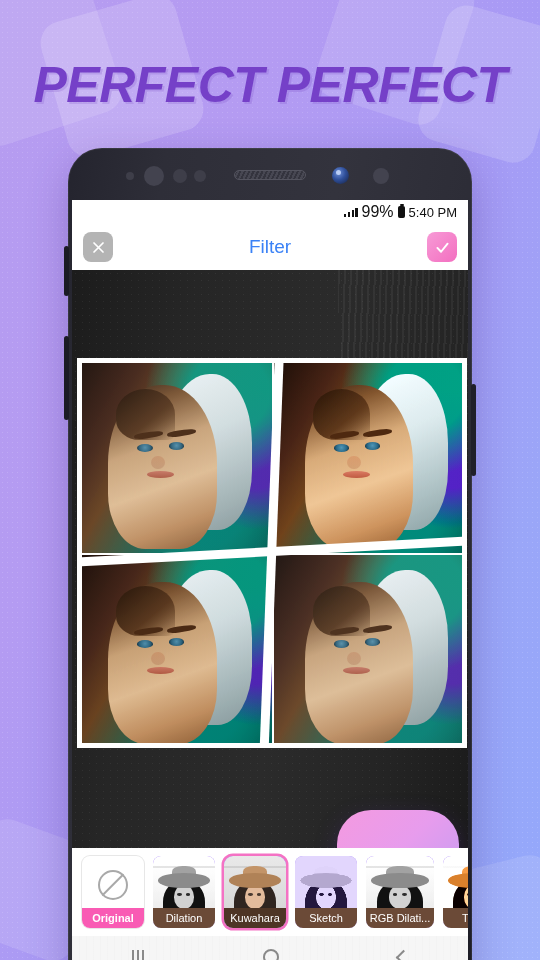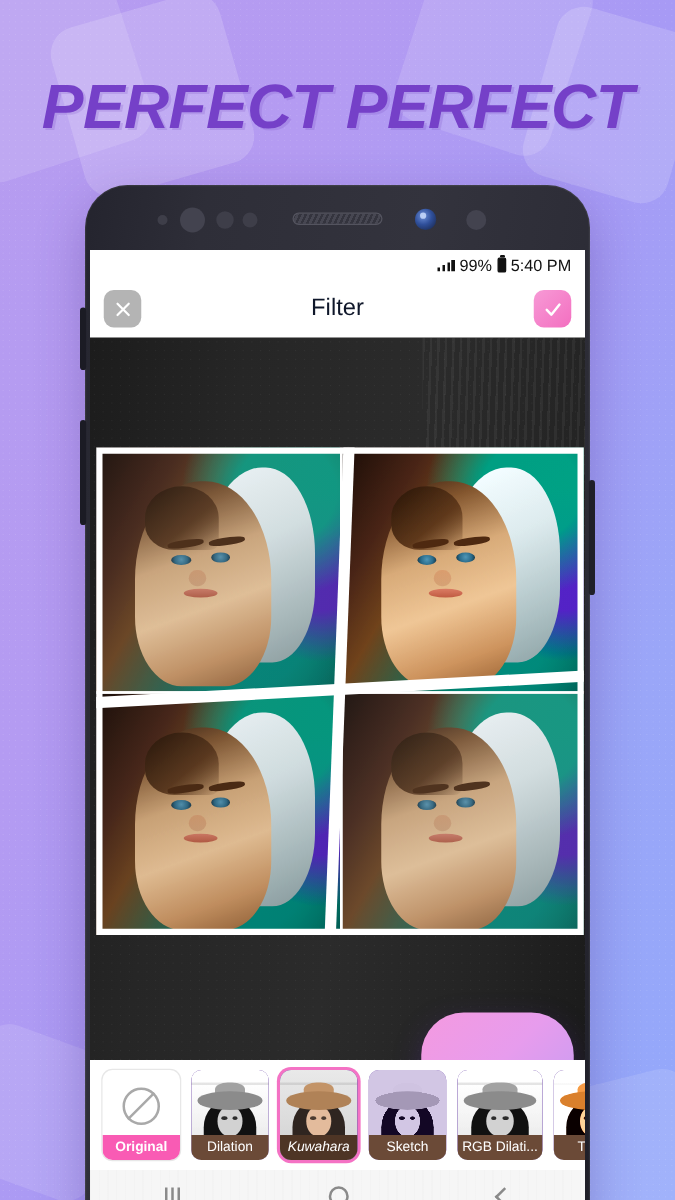--- a/index.html
+++ b/index.html
@@ -97,37 +97,37 @@
   .sig i:nth-child(3){height:7.5px}
   .sig i:nth-child(4){height:9.5px}
   .batt {
     width:7px; height:12px; border:1.5px solid #111; border-radius:1.5px;
     position:relative; background:#111;
   }
   .batt::after {
     content:""; position:absolute; left:1.5px; top:-3px;
     width:4px; height:2px; background:#111; border-radius:1px;
   }
-  .pct { font-size:13px; }
+  .pct { font-size:16px; }
   .clock { font-size:13px; }
 
   
   .appbar {
     height:46px; background:#fff; display:flex; align-items:center;
     padding:0 11px; position:relative;
   }
   .icon-btn {
     width:30px; height:30px; border-radius:8px;
     display:flex; align-items:center; justify-content:center;
   }
   .btn-close { background:#b4b4b4; }
   .btn-done  { background:linear-gradient(135deg,#f79ad6 0%,#f36fc0 100%); }
   .appbar-title {
     position:absolute; left:0; right:0; text-align:center;
-    font-size:19px; color:#0f172a; pointer-events:none;
+    font-size:19px; color:#3b82f6; pointer-events:none;
   }
 
   
   .canvas {
     position:relative; height:620px;
     background:linear-gradient(100deg,#1c1c1c 0%,#262626 25%,#2b2b2b 55%,#242424 80%,#1a1a1a 100%);
     overflow:hidden;
   }
   .canvas-noise {
     position:absolute; inset:0; opacity:.10;
@@ -234,25 +234,25 @@
 
   
   .filterbar {
     position:absolute; left:0; bottom:42px; width:396px; height:88px;
     background:#fff; display:flex; align-items:center;
     gap:9px; padding-left:10px; overflow:hidden;
   }
   .fcard {
     position:relative; flex:0 0 auto;
     width:62px; height:72px; border-radius:8px; overflow:hidden;
-    background:#4c1d95;
+    background:#8b5cf6;
   }
   .fcard.wide { width:68px; }
   .fcard.selected {
-    box-shadow:0 0 0 2.5px #f472c4; border-radius:9px;font-style:italic;
+    box-shadow:0 0 0 2.5px #f472c4; border-radius:9px;
   }
   .fcard.original { background:#fff; box-shadow:0 0 0 1px #e7e7e7; }
   .f-label {
     position:absolute; left:0; right:0; bottom:0; height:20px;
     display:flex; align-items:center; justify-content:center;
     font-size:11px; color:#fff;
     background:#6b4a37;
     white-space:nowrap; overflow:hidden;
   }
   .f-label.pinklbl { background:#f95bb4;font-weight:bold; }

